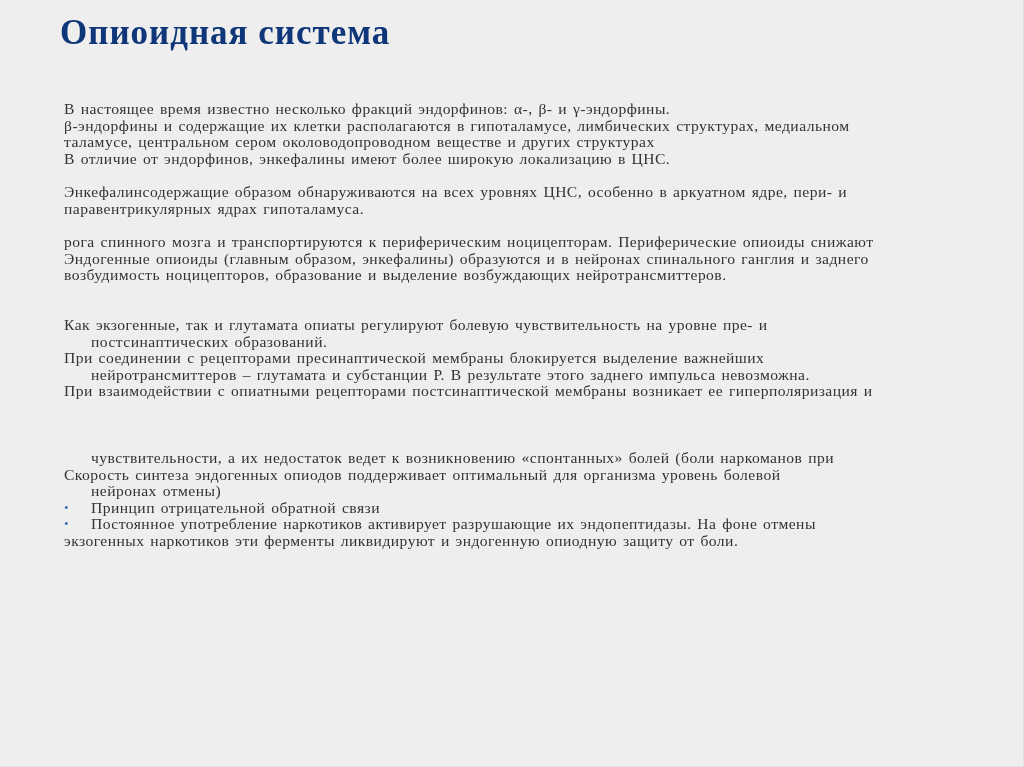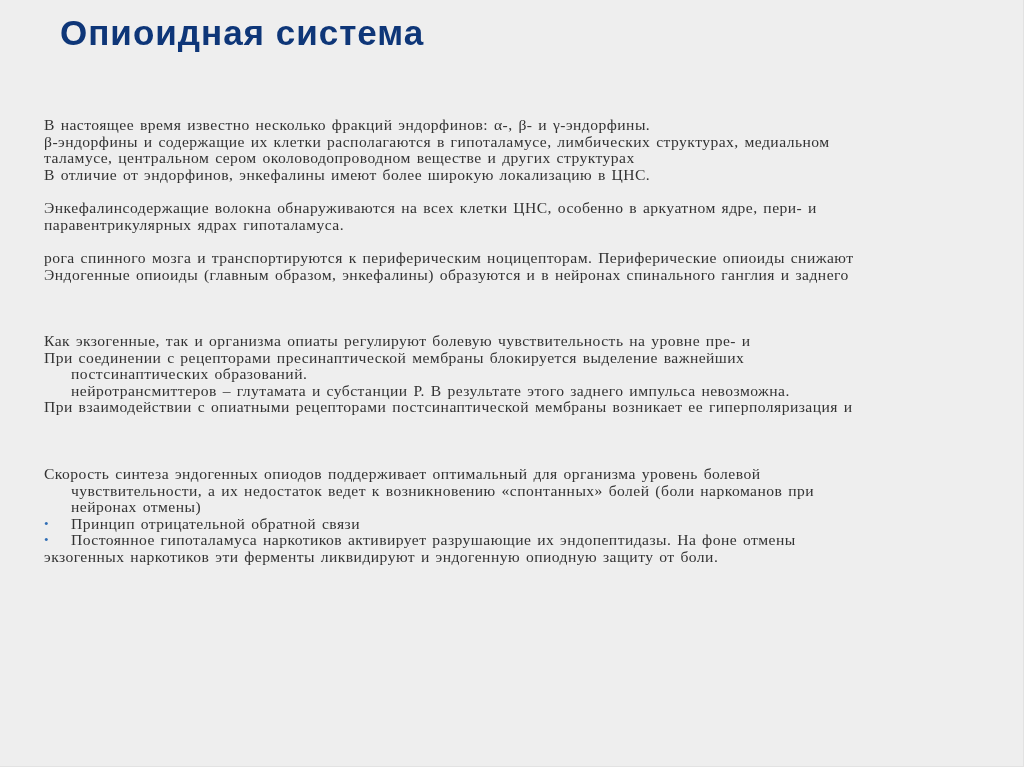--- a/index.html
+++ b/index.html
@@ -22,39 +22,38 @@
       background: #eeeeee;
       box-sizing: border-box;
       border-right: 1px solid #e2e2e2;
       border-bottom: 1px solid #e2e2e2;
     }
     .title {
       position: absolute;
       left: 60px;
       top: 8px;
       margin: 0;
-      font-family: Liberation Sans, sans-serif;
+      font-family: Liberation Serif, serif;
       font-weight: bold;
       font-size: 35px;
       letter-spacing: 1px;
       color: #0e3678;
       line-height: 50px;
       white-space: nowrap;
     }
     .body-text {
       position: absolute;
-      left: 44px;
+      left: 64px;
       width: 920px;
       font-family: "Liberation Serif", "DejaVu Serif", serif;
       font-size: 15.6px;
       line-height: 16.6px;
       color: #333333;
       letter-spacing: 0.45px;
       word-spacing: 1.5px;
-      margin-top: 16px;
     }
     .line {
       display: block;
       white-space: nowrap;
     }
     .indent {
       padding-left: 27px;
     }
     .bullet-line {
       display: block;
@@ -83,45 +82,46 @@
   <h1 class="title">Опиоидная система</h1>
 
   <div class="body-text" id="p1">
     <span class="line">В настоящее время известно несколько фракций эндорфинов: α-, β- и γ-эндорфины.</span>
     <span class="line">β-эндорфины и содержащие их клетки располагаются в гипоталамусе, лимбических структурах, медиальном</span>
     <span class="line">таламусе, центральном сером околоводопроводном веществе и других структурах</span>
     <span class="line">В отличие от эндорфинов, энкефалины имеют более широкую локализацию в ЦНС.</span>
   </div>
 
   <div class="body-text" id="p2">
-    <span class="line">Энкефалинсодержащие волокна обнаруживаются на всех клетки ЦНС, особенно в аркуатном ядре, пери- и</span>
+    <span class="line">Энкефалинсодержащие образом обнаруживаются на всех уровнях ЦНС, особенно в аркуатном ядре, пери- и</span>
     <span class="line">паравентрикулярных ядрах гипоталамуса.</span>
   </div>
 
   <div class="body-text" id="p3">
     <span class="line">рога спинного мозга и транспортируются к периферическим ноцицепторам. Периферические опиоиды снижают</span>
     <span class="line">Эндогенные опиоиды (главным образом, энкефалины) образуются и в нейронах спинального ганглия и заднего</span>
+    <span class="line">возбудимость ноцицепторов, образование и выделение возбуждающих нейротрансмиттеров.</span>
   </div>
 
   <div class="body-text" id="p4">
-    <span class="line">Как экзогенные, так и организма опиаты регулируют болевую чувствительность на уровне пре- и</span>
+    <span class="line">Как экзогенные, так и глутамата опиаты регулируют болевую чувствительность на уровне пре- и</span>
+    <span class="line indent">постсинаптических образований.</span>
     <span class="line">При соединении с рецепторами пресинаптической мембраны блокируется выделение важнейших</span>
-    <span class="line indent">постсинаптических образований.</span>
     <span class="line indent">нейротрансмиттеров – глутамата и субстанции Р. В результате этого заднего импульса невозможна.</span>
     <span class="line">При взаимодействии с опиатными рецепторами постсинаптической мембраны возникает ее гиперполяризация и</span>
   </div>
 
   <div class="body-text" id="p5">
+    <span class="line indent">чувствительности, а их недостаток ведет к возникновению «спонтанных» болей (боли наркоманов при</span>
     <span class="line">Скорость синтеза эндогенных опиодов поддерживает оптимальный для организма уровень болевой</span>
-    <span class="line indent">чувствительности, а их недостаток ведет к возникновению «спонтанных» болей (боли наркоманов при</span>
     <span class="line indent">нейронах отмены)</span>
     <span class="bullet-line">
       <span class="bullet">•</span>
       <span>Принцип отрицательной обратной связи</span>
     </span>
     <span class="bullet-line">
       <span class="bullet">•</span>
-      <span>Постоянное гипоталамуса наркотиков активирует разрушающие их эндопептидазы. На фоне отмены</span>
+      <span>Постоянное употребление наркотиков активирует разрушающие их эндопептидазы. На фоне отмены</span>
     </span>
     <span class="line">экзогенных наркотиков эти ферменты ликвидируют и эндогенную опиодную защиту от боли.</span>
   </div>
 
 </div>
 
 </body></html>

